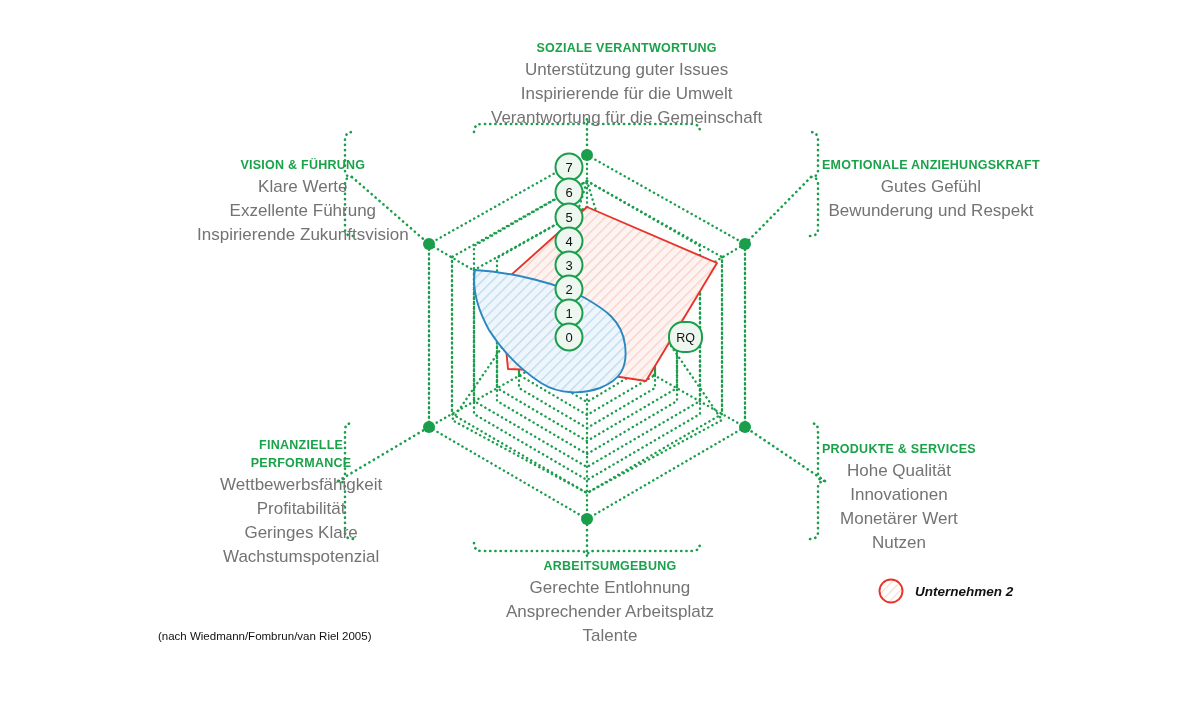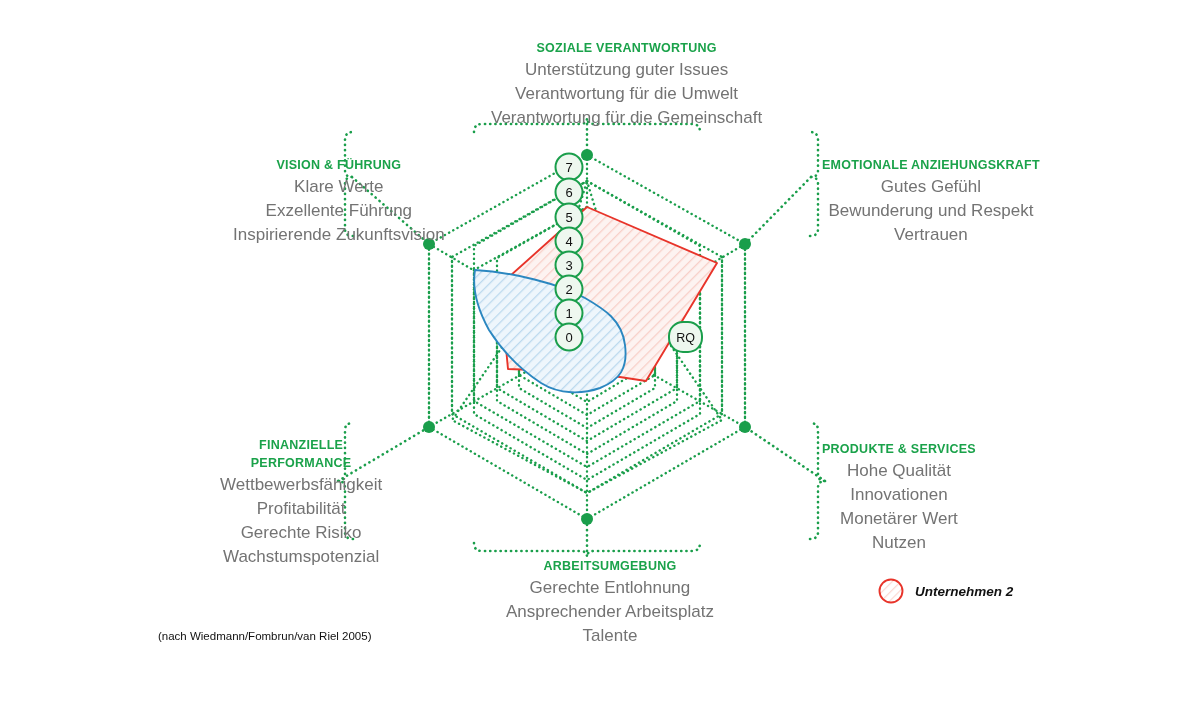--- a/index.html
+++ b/index.html
@@ -41,21 +41,21 @@
     letter-spacing: 0.25px;
     white-space: pre-line;
   }
   .block .item {
     color: #737373;
     font-size: 17px;
     font-weight: 400;
     white-space: nowrap;
   }
   #blk-social   { left: 491px; top: 40px;  }
-  #blk-vision   { left: 197px; top: 157px; margin-left: 36px; }
+  #blk-vision   { left: 197px; top: 157px; }
   #blk-emotion  { left: 822px; top: 157px; }
   #blk-finance  { left: 220px; top: 437px; }
   #blk-products { left: 822px; top: 441px; }
   #blk-work     { left: 506px; top: 558px; }
 
   
   #source-note {
     position: absolute;
     left: 158px;
     top: 630px;
@@ -260,44 +260,43 @@
 
     <g>
       <rect x="669" y="322" width="33" height="30" rx="14" ry="14" fill="#eef7ef" stroke="#1a9e4b" stroke-width="2"></rect>
       <text x="685.5" y="342" text-anchor="middle" font-family="Liberation Sans, sans-serif" font-size="12.5" fill="#111">RQ</text>
     </g>
   </svg>
 
   <div class="block" id="blk-social">
     <div class="title">SOZIALE VERANTWORTUNG</div>
     <div class="item">Unterstützung guter Issues</div>
-    <div class="item">Verantwortung für die Umwelt</div>
+    <div class="item">Inspirierende für die Umwelt</div>
     <div class="item">Verantwortung für die Gemeinschaft</div>
   </div>
 
   <div class="block" id="blk-vision">
     <div class="title">VISION &amp; FÜHRUNG</div>
     <div class="item">Klare Werte</div>
     <div class="item">Exzellente Führung</div>
     <div class="item">Inspirierende Zukunftsvision</div>
   </div>
 
   <div class="block" id="blk-emotion">
     <div class="title">EMOTIONALE ANZIEHUNGSKRAFT</div>
     <div class="item">Gutes Gefühl</div>
     <div class="item">Bewunderung und Respekt</div>
-    <div class="item">Vertrauen</div>
   </div>
 
   <div class="block" id="blk-finance">
     <div class="title">FINANZIELLE
 PERFORMANCE</div>
     <div class="item">Wettbewerbsfähigkeit</div>
     <div class="item">Profitabilität</div>
-    <div class="item">Gerechte Risiko</div>
+    <div class="item">Geringes Klare</div>
     <div class="item">Wachstumspotenzial</div>
   </div>
 
   <div class="block" id="blk-work">
     <div class="title">ARBEITSUMGEBUNG</div>
     <div class="item">Gerechte Entlohnung</div>
     <div class="item">Ansprechender Arbeitsplatz</div>
     <div class="item">Talente</div>
   </div>
 

